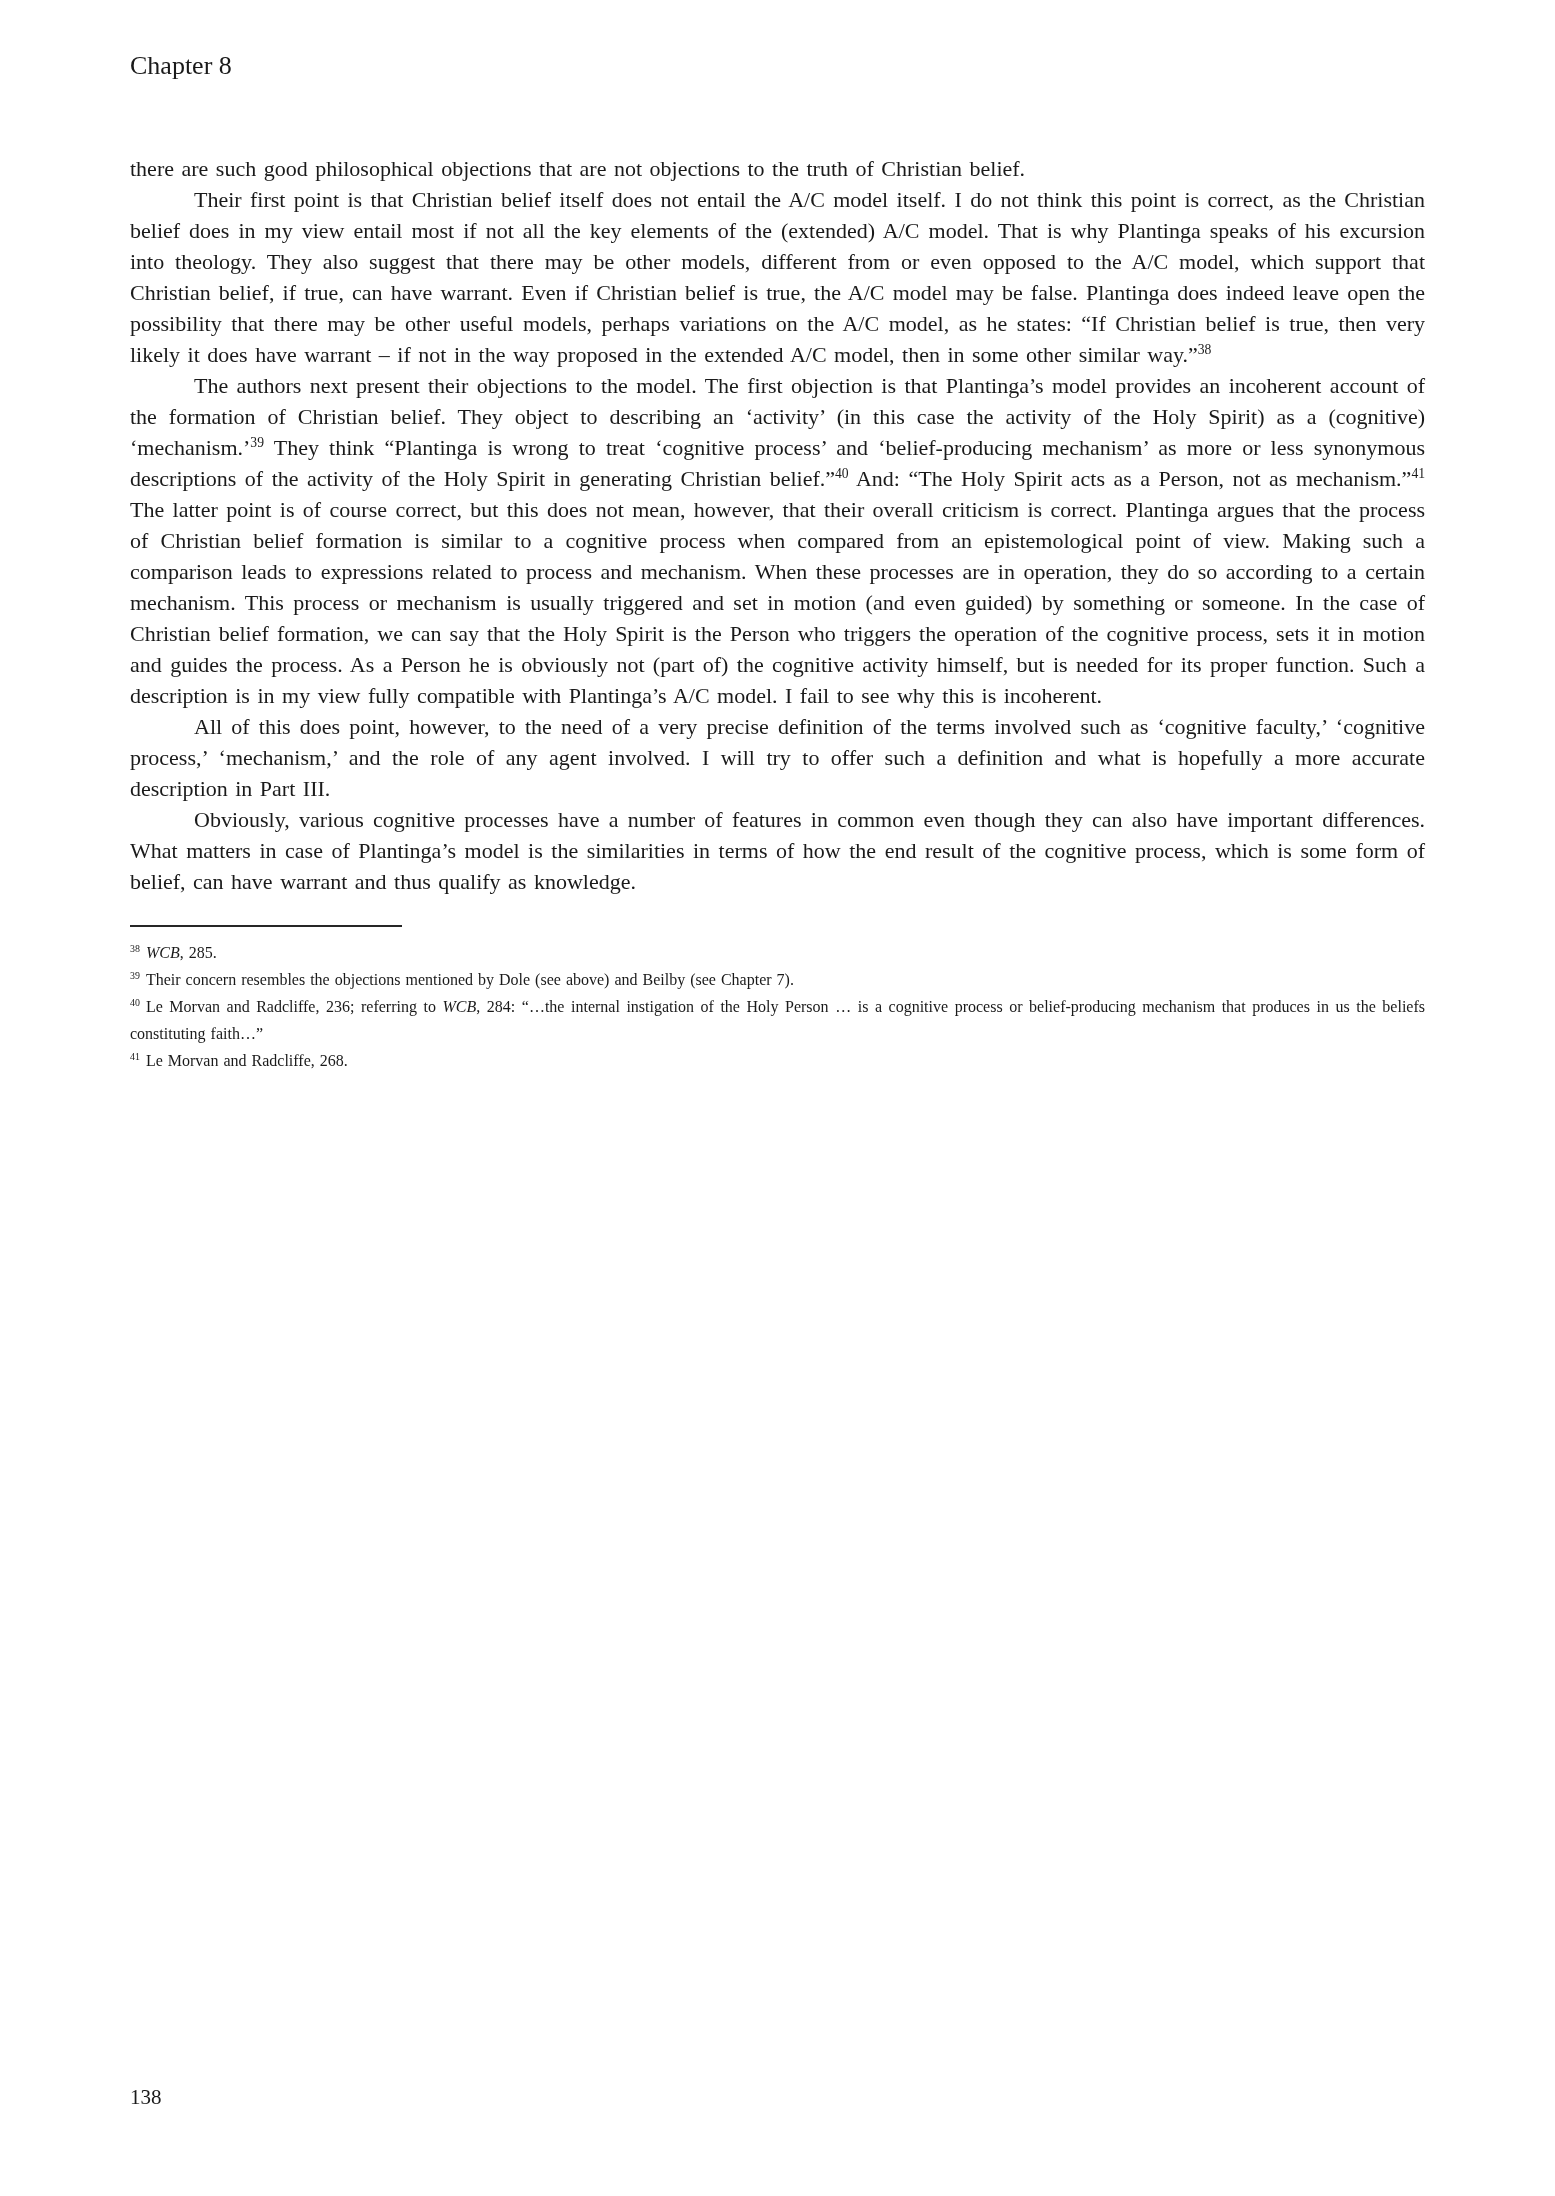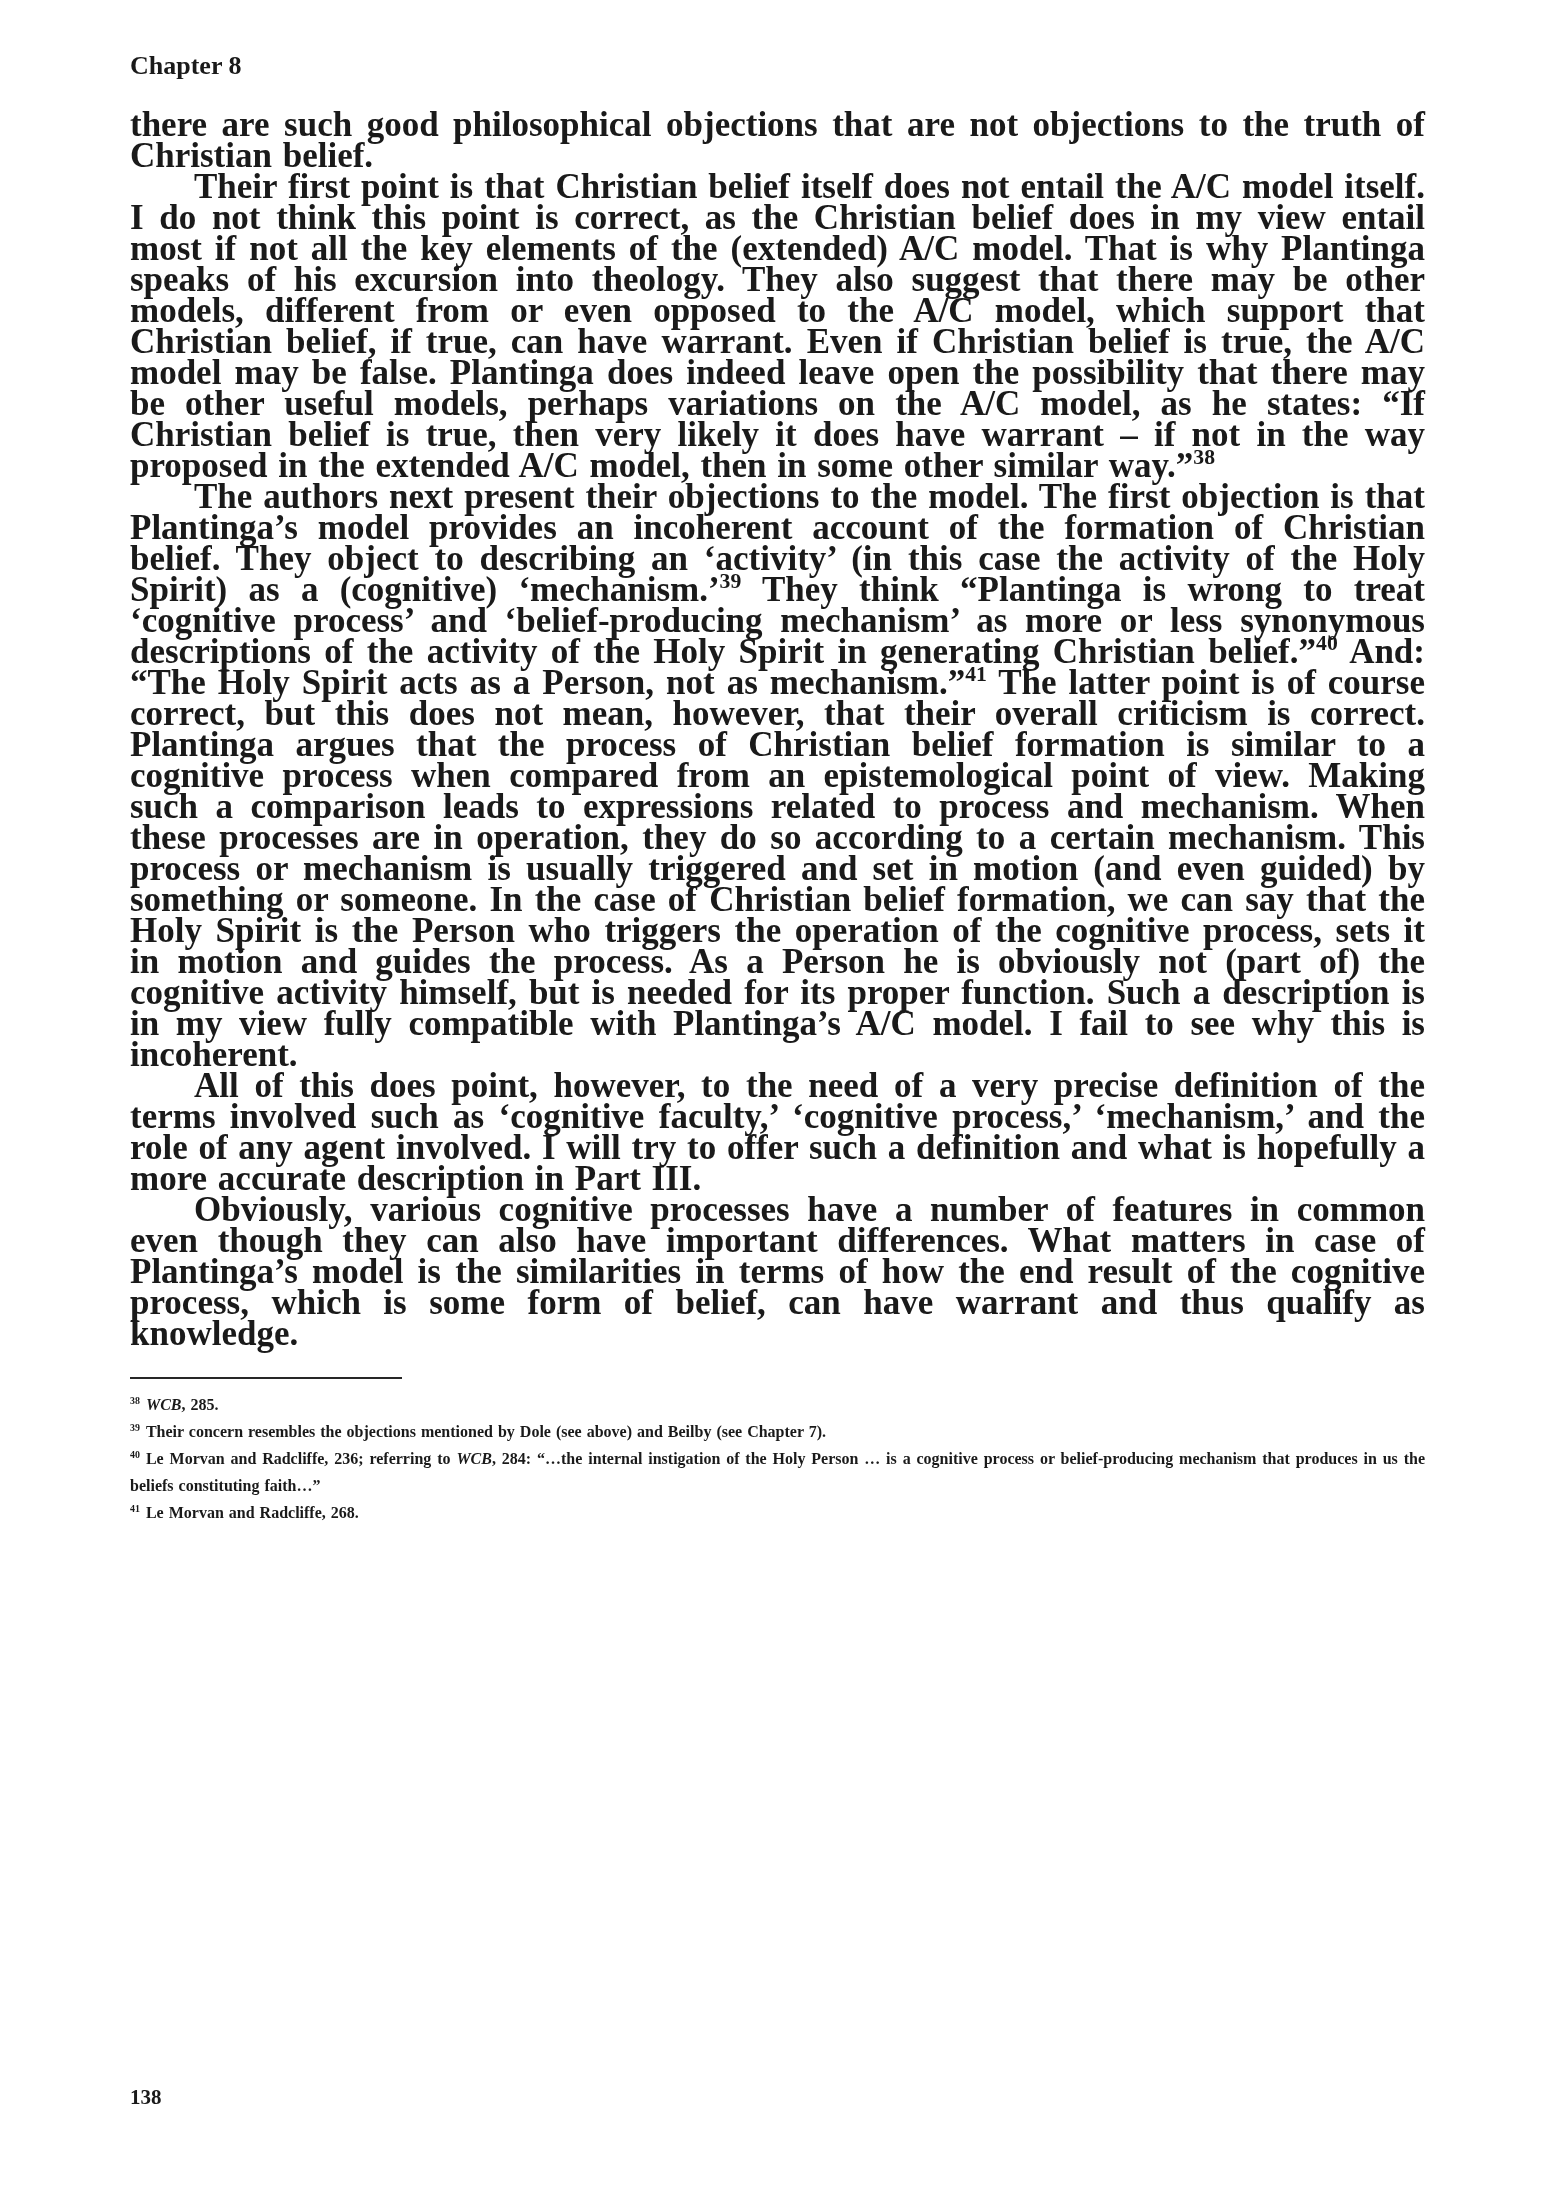--- a/index.html
+++ b/index.html
@@ -10,29 +10,28 @@
   }
   .page {
     position: relative;
     width: 1555px;
     height: 2196px;
     background: #ffffff;
     color: #1a1a1a;
     font-family: "Liberation Serif", "DejaVu Serif", serif;
     padding: 50px 130px 0 130px;
     overflow: hidden;
-    font-weight: bold;
   }
   .running-header {
     font-size: 26px;
     line-height: 1.2;
   }
   .body-text {
-    margin-top: 28px;
-    font-size: 35px;
+    margin-top: 72px;
+    font-size: 22px;
     line-height: 31px;
     text-align: justify;
     word-spacing: 2px;
     hyphens: none;
   }
   .para {
     margin: 0;
     padding: 0;
   }
   .para.indented {

